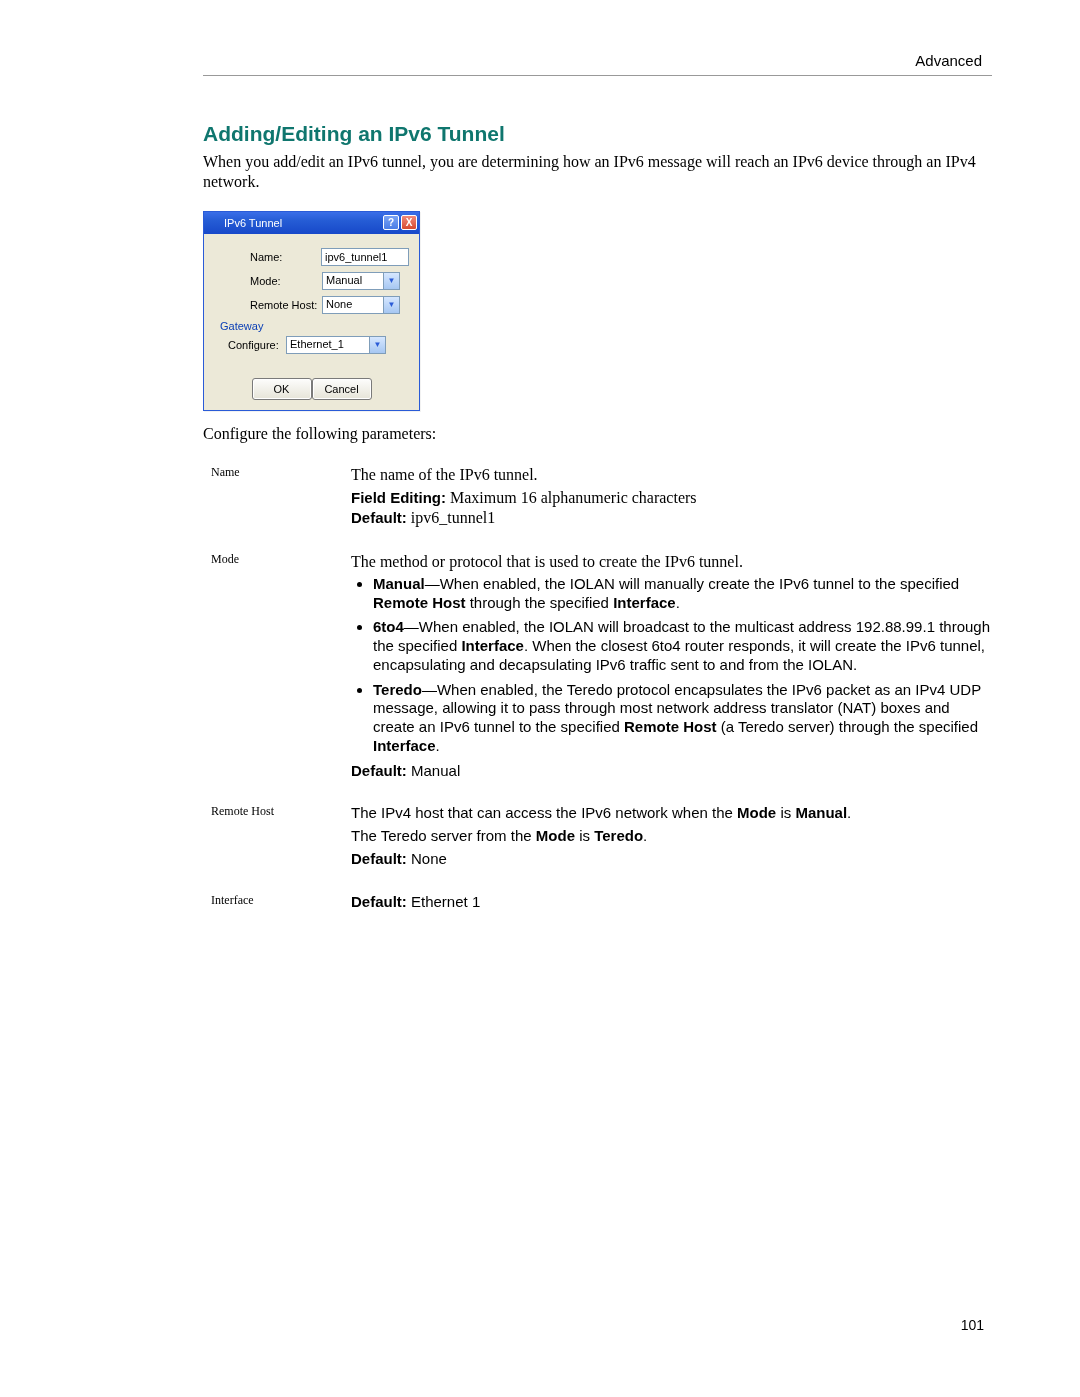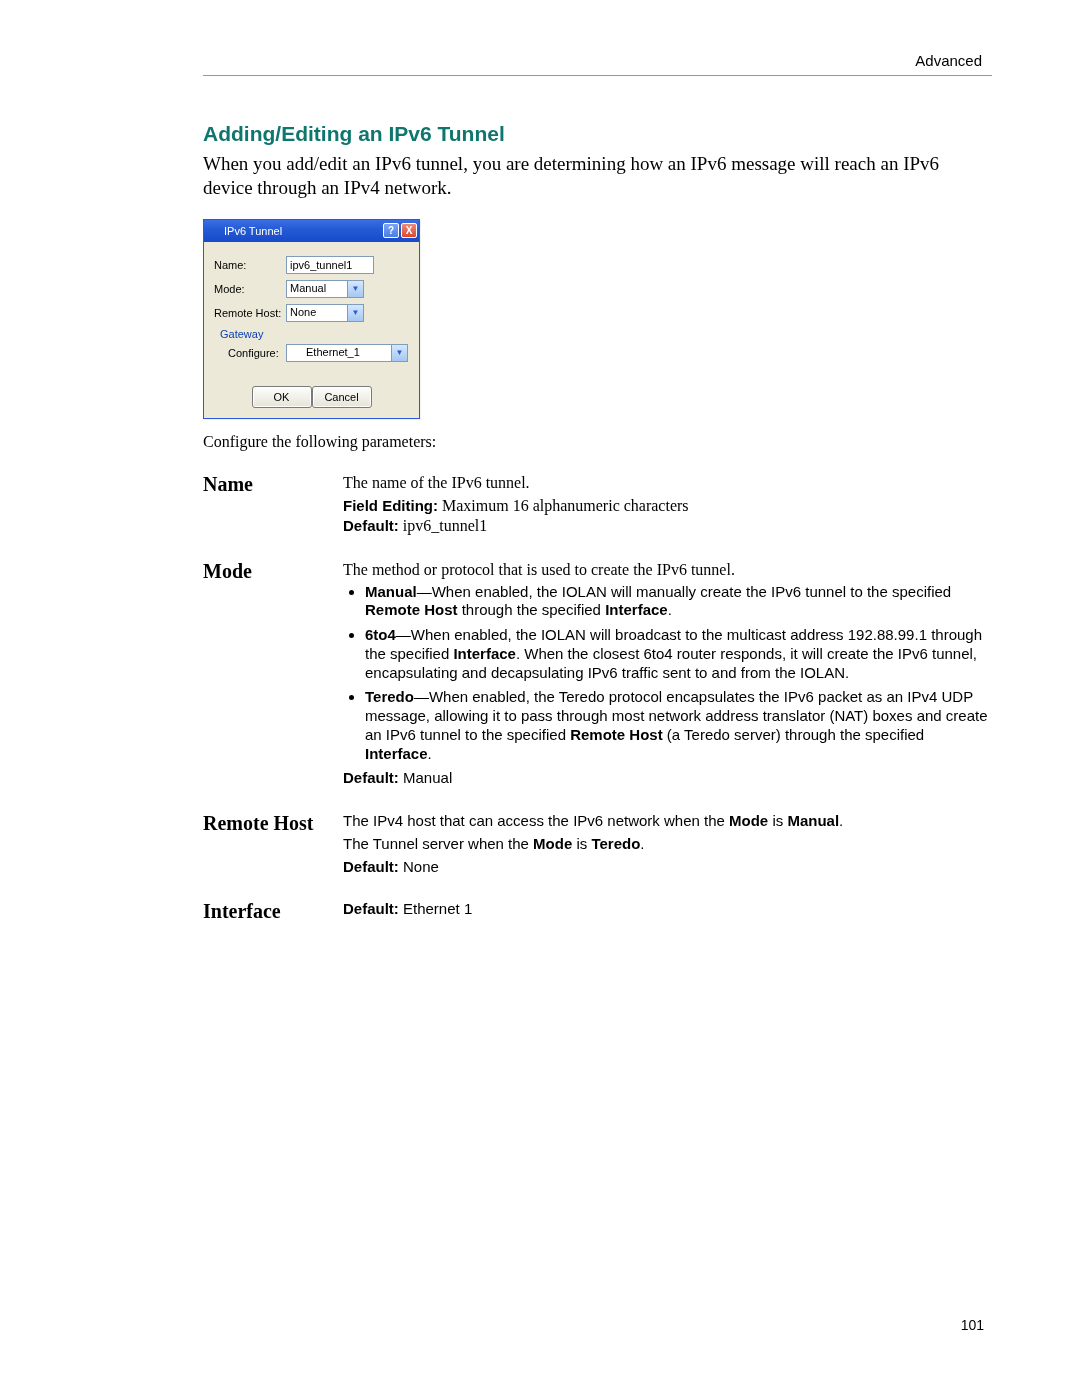--- a/index.html
+++ b/index.html
@@ -39,21 +39,21 @@
     margin-left: 115px;
   }
   h2.section-title {
     font-family: Arial, Helvetica, sans-serif;
     font-weight: bold;
     font-size: 21px;
     color: #0f766e;
     margin: 0 0 6px 0;
   }
   .intro {
-    font-size: 19px;
+    font-size: 16px;
     margin: 0 0 18px 0;
     line-height: 1.28;
   }
 
   
   .dialog {
     width: 215px;
     font-family: Tahoma, Arial, sans-serif;
     font-size: 11px;
     border: 1px solid #2a5bd7;
@@ -84,42 +84,42 @@
     line-height: 1;
   }
   .dlg-help { background: linear-gradient(#7aa3f4,#4a7de6); color:#fff; }
   .dlg-close { background: linear-gradient(#f08a7a,#d64a2f); color:#fff; }
   .dlg-body {
     background: #ece9d8;
     padding: 14px 10px 10px 10px;
     font-size: 11px;
     color: #000;
   }
-  .dlg-row { display: flex; align-items: center; margin-bottom: 6px; }
+  .dlg-row { display: flex; align-items: center; margin-bottom: 6px; margin-left: 36px; }
   .dlg-label { width: 72px; font-size: 11px; }
   .dlg-input {
     font-family: Tahoma, Arial, sans-serif;
     font-size: 11px;
     height: 18px;
     border: 1px solid #7f9db9;
     background: #fff;
     padding: 0 3px;
     box-sizing: border-box;
   }
   .dlg-input.name { width: 88px; }
   .dlg-select {
     display: flex;
     border: 1px solid #7f9db9;
     background: #fff;
     height: 18px;
     box-sizing: border-box;
   }
   .dlg-select.wmode { width: 78px; }
   .dlg-select.whost { width: 78px; }
-  .dlg-select.winterface { width: 122px; padding-left: 16px; }
+  .dlg-select.winterface { width: 100px; }
   .dlg-select .sel-text {
     flex: 1;
     padding: 1px 3px;
     font-size: 11px;
     overflow: hidden;
   }
   .dlg-select .sel-arrow {
     width: 15px;
     background: linear-gradient(#d6e7ff,#a6c7f2);
     border-left: 1px solid #7f9db9;
@@ -162,23 +162,24 @@
     margin: 0 0 22px 0;
   }
   .param-row {
     display: flex;
     align-items: flex-start;
     margin-bottom: 24px;
   }
   .param-name {
     width: 140px;
     font-family: "Times New Roman", Times, serif;
-    font-weight: bold;
-    font-size: 20px;
+    font-weight: normal;
+    font-size: 12px;
     padding-top: 0;
+    margin-left: 8px;
   }
   .param-desc {
     flex: 1;
     font-family: Arial, Helvetica, sans-serif;
     font-size: 15px;
     line-height: 1.25;
   }
   .param-desc .line-first {
     font-family: "Times New Roman", Times, serif;
     font-size: 16px;
@@ -304,21 +305,21 @@
         </div>
       </div>
 
       <div class="param-row">
         <div class="param-name">Remote Host</div>
         <div class="param-desc">
           <div>
             <span>The IPv4 host that can access the IPv6 network when the </span><span class="bold">Mode</span><span> is </span><span class="bold">Manual</span><span>.</span>
           </div>
           <div style="margin-top:4px">
-            <span>The Tunnel server when the </span><span class="bold">Mode</span><span> is </span><span class="bold">Teredo</span><span>.</span>
+            <span>The Teredo server from the </span><span class="bold">Mode</span><span> is </span><span class="bold">Teredo</span><span>.</span>
           </div>
           <div style="margin-top:4px">
             <span class="bold">Default:</span><span> None</span>
           </div>
         </div>
       </div>
 
       <div class="param-row">
         <div class="param-name">Interface</div>
         <div class="param-desc">

